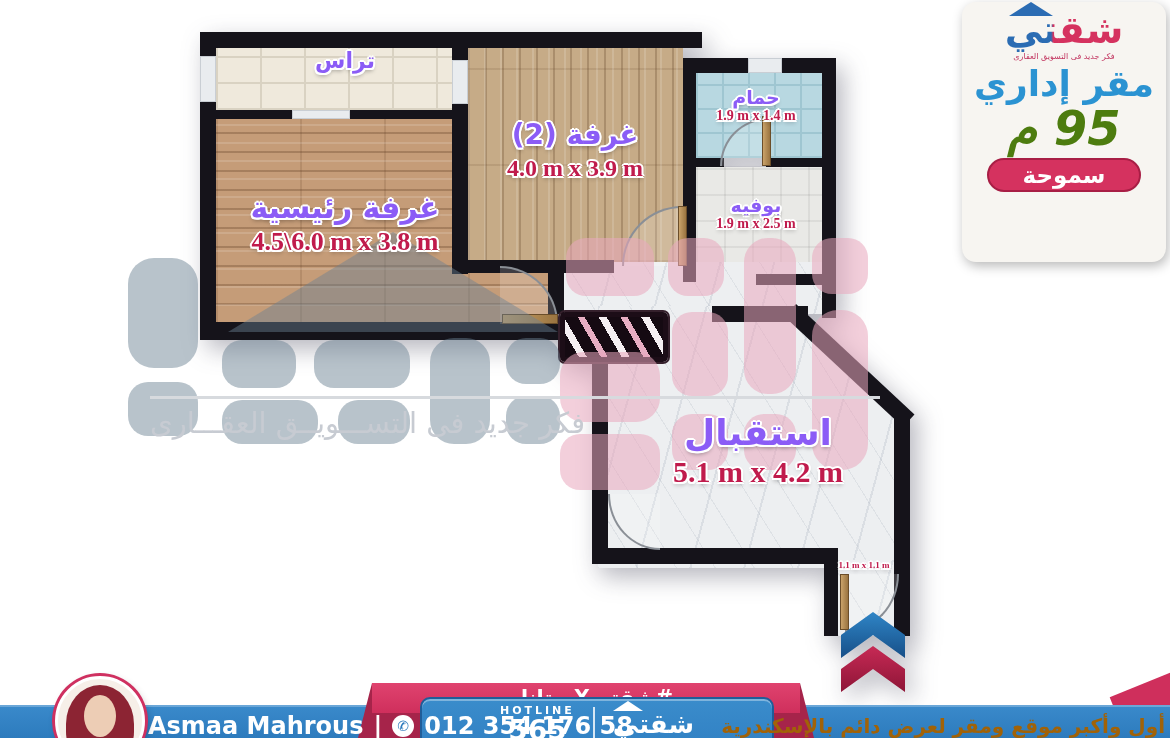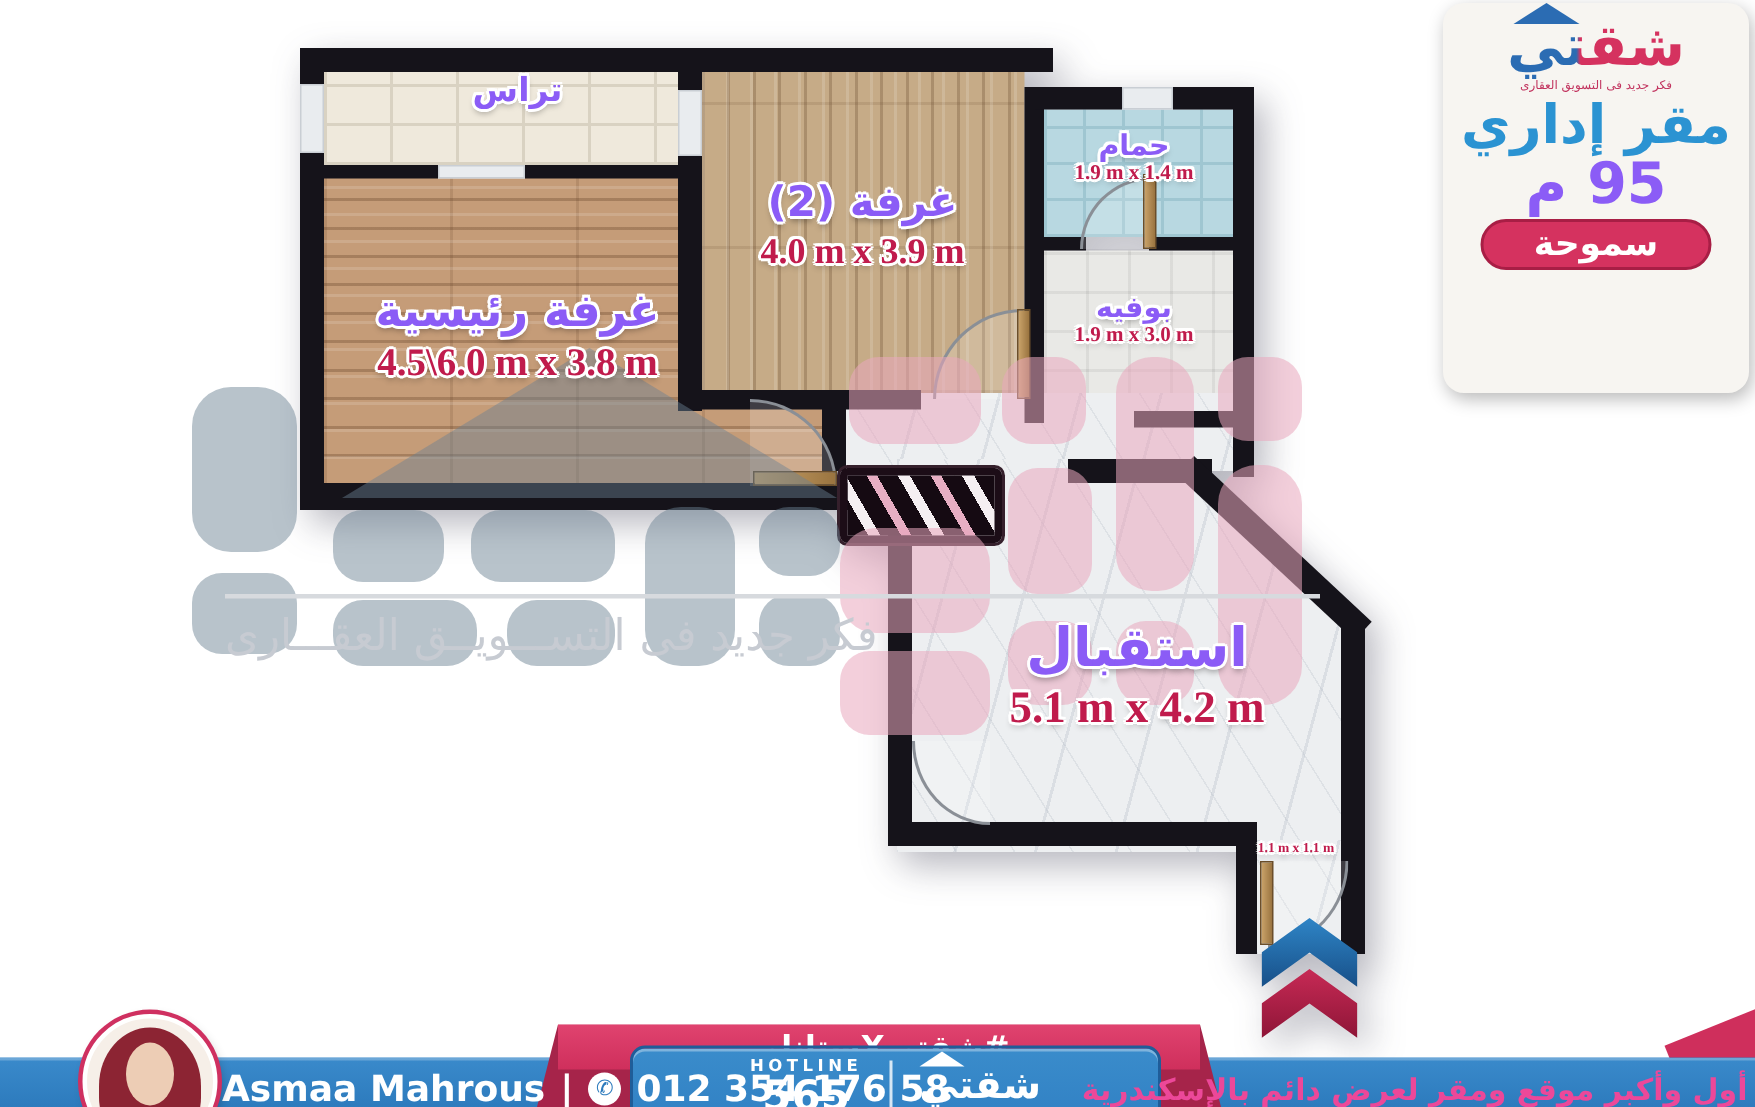--- a/index.html
+++ b/index.html
@@ -68,21 +68,21 @@
          display:flex;flex-direction:column;align-items:center;}
   .brand-logo{position:relative;margin-top:2px;height:52px;}
   .logo-text{font-size:38px;font-weight:bold;line-height:52px;
       background:linear-gradient(90deg,#2b6cb3 0 39%,#d5325f 41%);
       -webkit-background-clip:text;background-clip:text;color:transparent;}
   .logo-roof{position:absolute;left:4px;top:-2px;width:0;height:0;
       border-left:22px solid transparent;border-right:22px solid transparent;border-bottom:14px solid #2b6cb3;}
   .brand-tag{font-size:8px;color:#c2345f;letter-spacing:.5px;margin-top:-4px;direction:rtl;}
   .p-type{font-size:36px;font-weight:bold;color:#2b93d2;direction:rtl;margin-top:2px;}
   .p-offer{font-size:44px;font-weight:bold;color:#d5325f;direction:rtl;margin-top:-2px;}
-  .p-area{font-size:38px;font-weight:bold;color:#8b5cf6;direction:rtl;margin-top:-4px;}
+  .p-area{font-size:48px;font-weight:bold;color:#4d7c0f;direction:rtl;margin-top:-4px;font-style:italic;}
   .p-badge{margin-top:2px;background:#d5325f;border:2px solid #a81e45;border-radius:18px;
       color:#fff;font-size:23px;font-weight:bold;line-height:30px;padding:0 34px;direction:rtl;}
 
   
   .bluebar{position:absolute;left:0;top:705px;width:1170px;height:33px;z-index:10;
       background:linear-gradient(180deg,#3a8acb,#2d7bbd);box-shadow:inset 0 2px 0 rgba(255,255,255,.25);}
   .pinkwedge{position:absolute;left:1118px;top:680px;width:80px;height:60px;background:#cf2f5c;
       transform:rotate(-22deg);z-index:9;}
   .ribbon-out{position:absolute;left:358px;top:683px;width:456px;height:55px;background:#a6244a;z-index:11;
       clip-path:polygon(14px 0,calc(100% - 14px) 0,100% 100%,0 100%);}
@@ -96,21 +96,21 @@
   .hot-label{color:#fff;font-size:11px;font-weight:bold;letter-spacing:3px;}
   .hot-num{color:#fff;font-size:28px;font-weight:bold;line-height:28px;}
   .hot-sep{width:2px;height:34px;background:rgba(255,255,255,.8);margin-top:8px;}
   .hot-logo{position:relative;margin-top:12px;color:#fff;font-size:26px;font-weight:bold;line-height:26px;}
   .hot-roof{position:absolute;left:0;top:-10px;width:0;height:0;
       border-left:15px solid transparent;border-right:15px solid transparent;border-bottom:10px solid #fff;}
   .agent-name{position:absolute;left:148px;top:712px;z-index:14;color:#fff;font-weight:bold;font-size:24px;
       white-space:nowrap;display:flex;align-items:center;gap:10px;}
   .ph-ic{display:inline-flex;width:22px;height:22px;border-radius:50%;background:#fff;color:#2d7bbd;
       align-items:center;justify-content:center;font-size:14px;}
-  .slogan{position:absolute;left:795px;top:714px;width:370px;z-index:14;color:#ec4899;font-weight:bold;
+  .slogan{position:absolute;left:795px;top:714px;width:370px;z-index:14;color:#a16207;font-weight:bold;
       font-size:20px;direction:rtl;text-align:center;white-space:nowrap;}
   .agent-photo{position:absolute;left:55px;top:676px;width:84px;height:84px;border-radius:50%;z-index:15;
       background:#f6efe8;border:3px solid #fff;box-shadow:0 0 0 3px #cf3060,2px 3px 8px rgba(0,0,0,.3);overflow:hidden;}
   .hijab{position:absolute;left:8px;top:6px;width:68px;height:78px;border-radius:50% 50% 40% 40%;background:#8c2433;}
   .face{position:absolute;left:26px;top:16px;width:32px;height:42px;border-radius:50%;background:#edcdb5;}
 </style>
 </head>
 <body>
 
 <div class="page">
@@ -204,21 +204,21 @@
     <div class="rlabel" style="left:238px;top:190px;width:214px;">
       <div class="rname" style="font-size:30px;">غرفة رئيسية</div>
       <div class="rdims" style="font-size:26px;margin-top:2px;">4.5\6.0 m x 3.8 m</div>
     </div>
     <div class="rlabel" style="left:698px;top:86px;width:116px;">
       <div class="rname" style="font-size:19px;">حمام</div>
       <div class="rdims" style="font-size:14px;">1.9 m x 1.4 m</div>
     </div>
     <div class="rlabel" style="left:698px;top:194px;width:116px;">
       <div class="rname" style="font-size:19px;">بوفيه</div>
-      <div class="rdims" style="font-size:14px;">1.9 m x 3.0 m</div>
+      <div class="rdims" style="font-size:14px;">1.9 m x 2.5 m</div>
     </div>
     <div class="rlabel" style="left:638px;top:412px;width:240px;">
       <div class="rname" style="font-size:36px;">استقبال</div>
       <div class="rdims" style="font-size:30px;margin-top:2px;">5.1 m x 4.2 m</div>
     </div>
     <div class="rlabel" style="left:832px;top:560px;width:64px;">
       <div class="rdims" style="font-size:9px;">1.1 m x 1.1 m</div>
     </div>
   </div>
 

